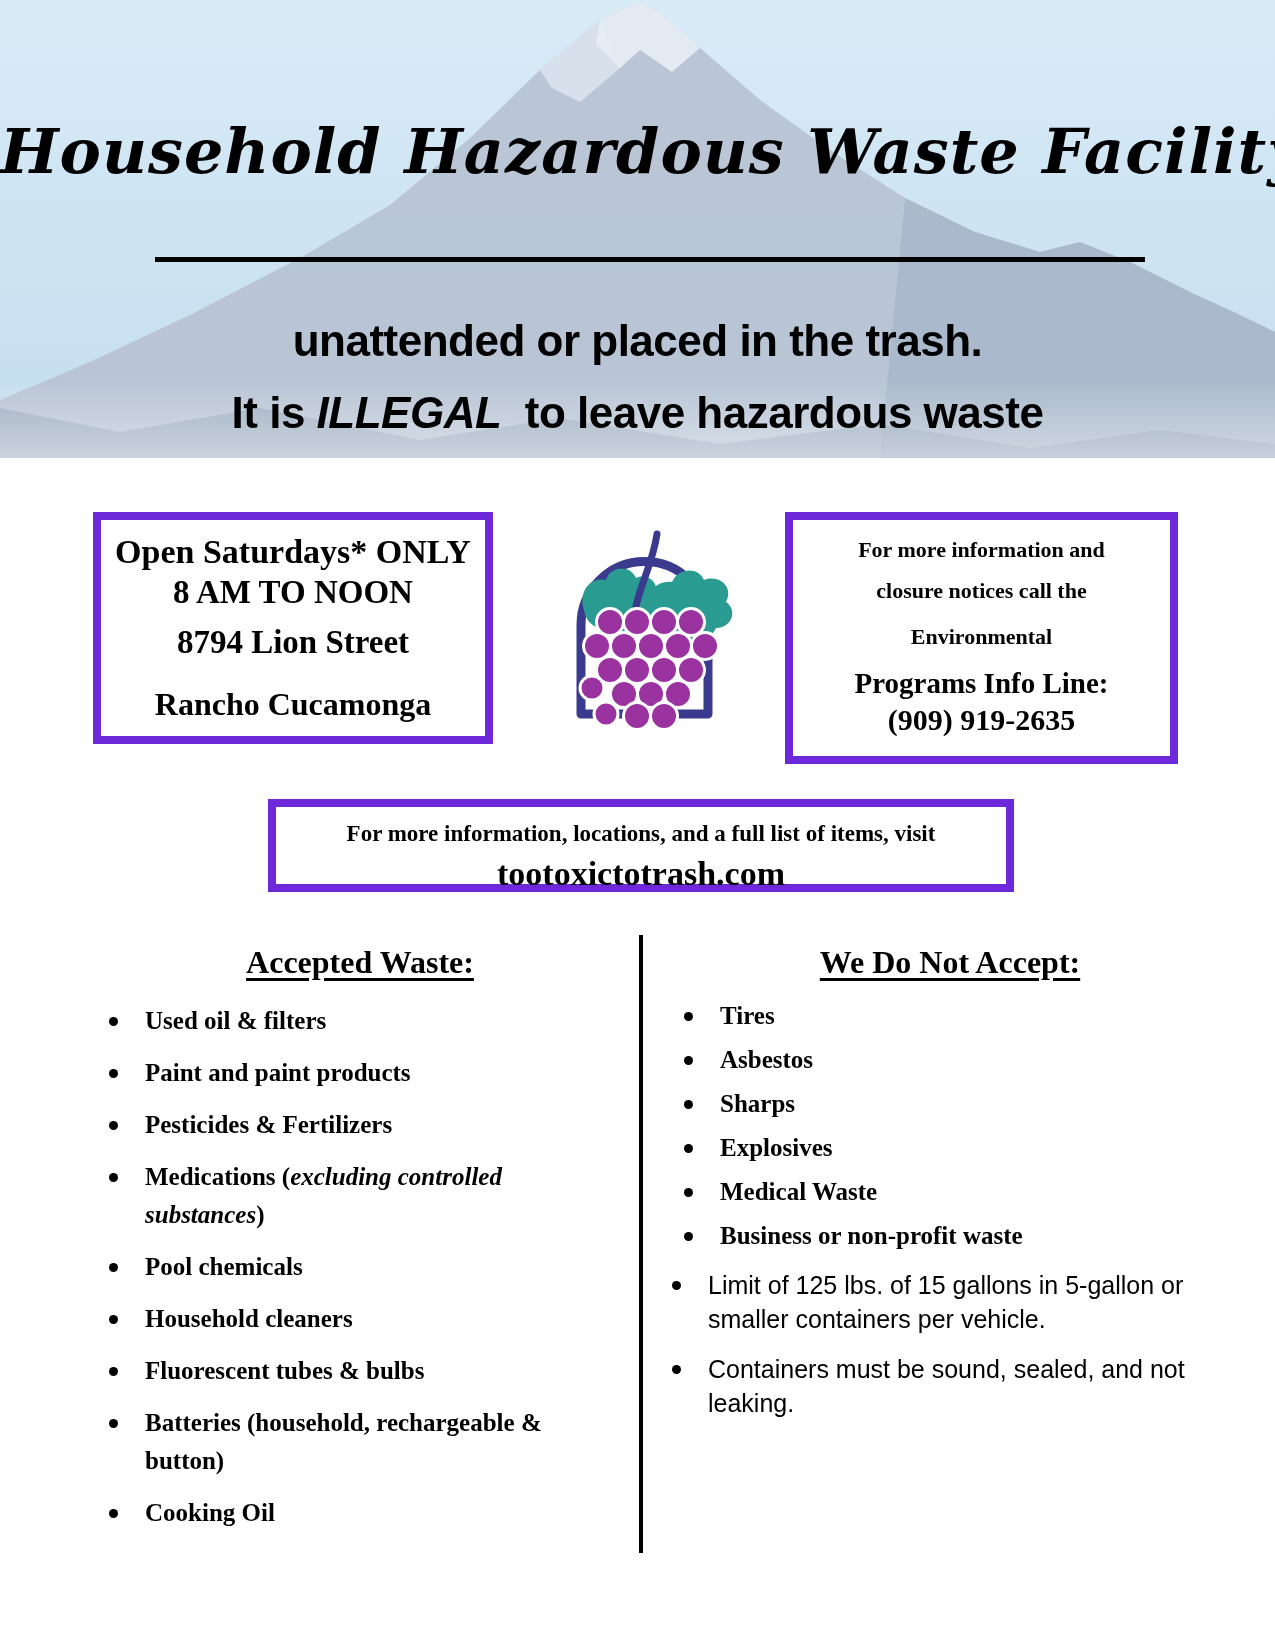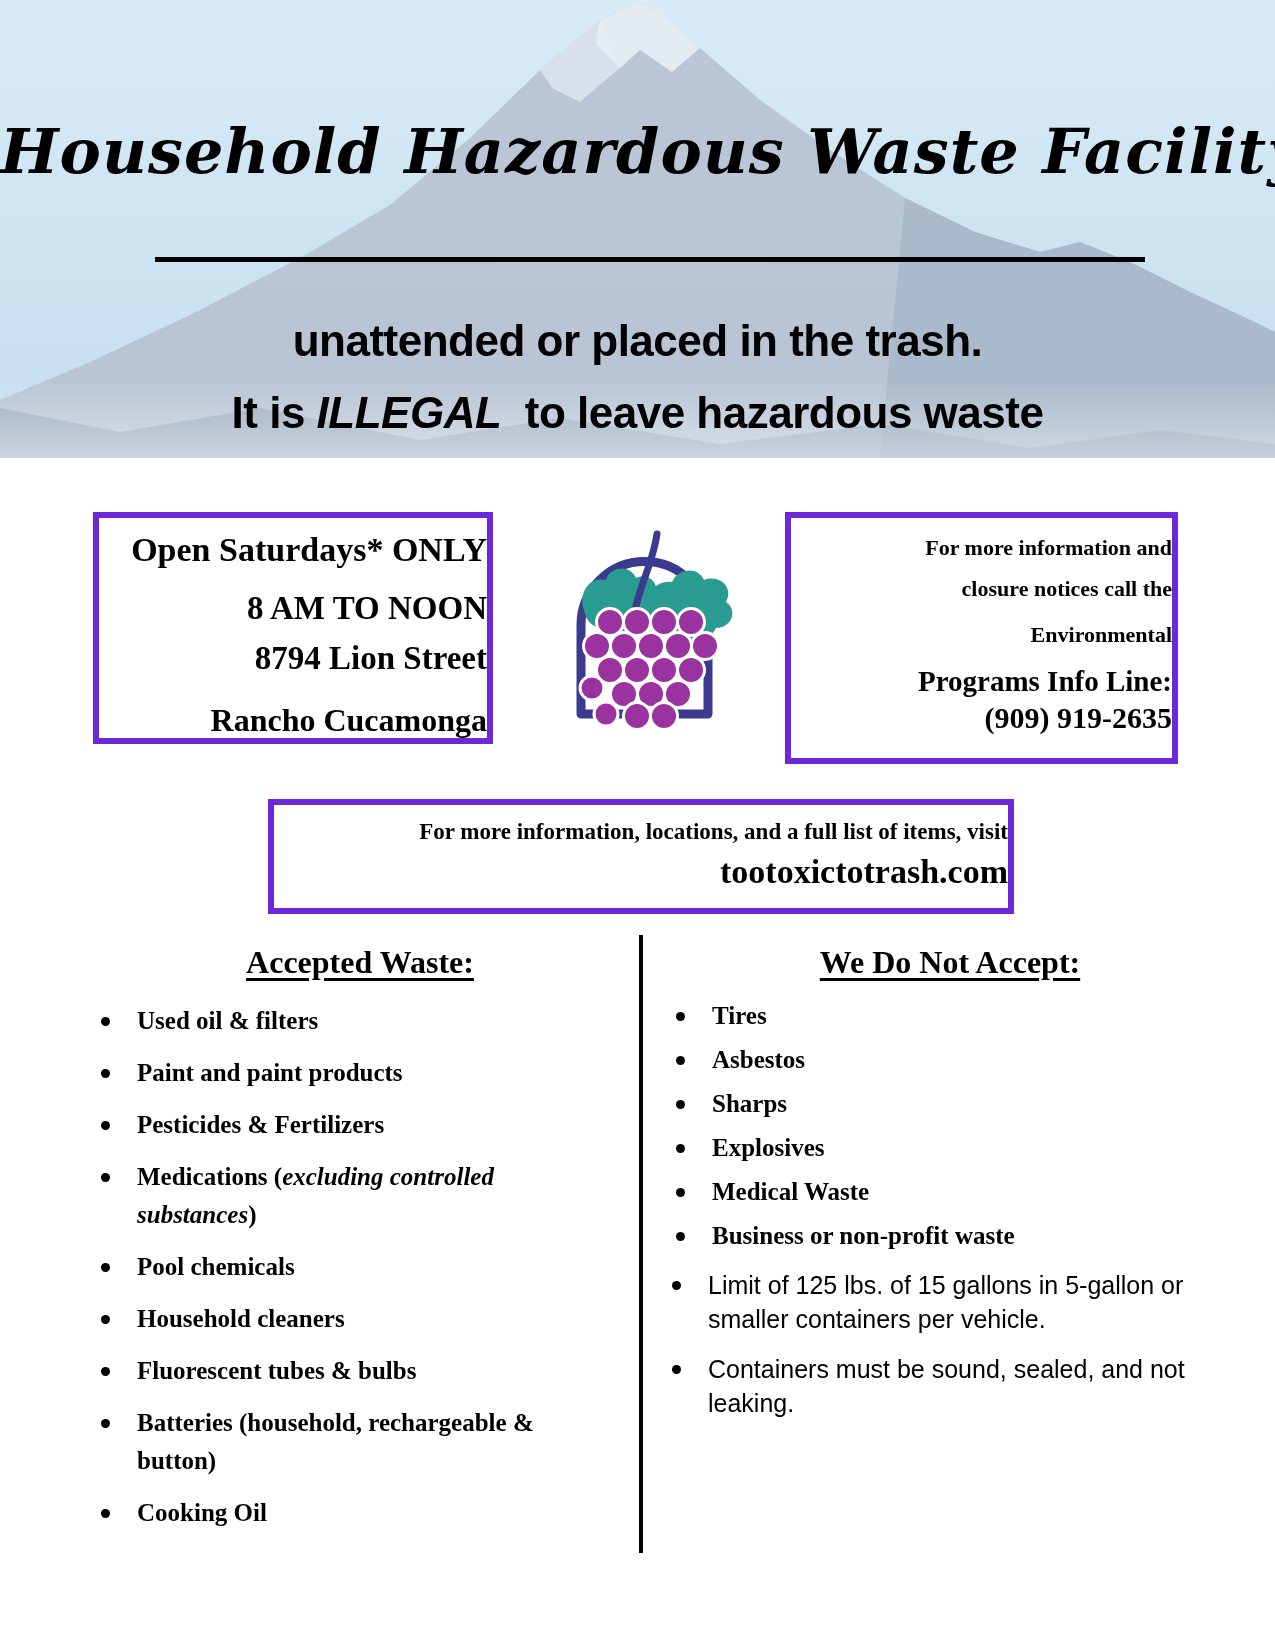--- a/index.html
+++ b/index.html
@@ -19,48 +19,48 @@
   }
   .rule{position:absolute;left:155px;top:257px;width:990px;height:5px;background:#000;}
   .statement{
     position:absolute;left:0;top:305px;width:1275px;text-align:center;
     font-family:"Liberation Sans",sans-serif;font-weight:bold;font-size:44px;
     line-height:72px;letter-spacing:-0.5px;
   }
   .st-line{white-space:pre;}
   .statement .em{font-style:italic;}
   
-  .box{position:absolute;border:6px solid #6d28d9;background:#fff;box-sizing:border-box;text-align:right;font-weight:bold;}
+  .box{position:absolute;border:8px solid #6d28d9;background:#fff;box-sizing:border-box;text-align:center;font-weight:bold;}
   .hours-box{left:93px;top:512px;width:400px;height:232px;}
   .hours-box .l{font-size:33px;line-height:40px;}
   .hours-box .l1{margin-top:12px;font-size:34px;}
-  .hours-box .l2{margin-top:18px;}
+  .hours-box .l2{}
   .hours-box .l3{margin-top:10px;}
   .hours-box .l4{margin-top:22px;font-size:32px;}
   .info-box{left:785px;top:512px;width:393px;height:252px;}
   .info-box .l{font-size:22px;line-height:33px;}
   .info-box .l1{margin-top:13px;}
   .info-box .l2{margin-top:8px;}
   .info-box .l3{margin-top:13px;}
   .info-box .l4{margin-top:14px;font-size:29px;}
   .info-box .l5{margin-top:3px;font-size:30px;}
   .logo{position:absolute;left:540px;top:518px;width:205px;height:212px;}
-  .website-box{left:268px;top:799px;width:746px;height:115px;}
+  .website-box{left:268px;top:799px;width:746px;height:93px;}
   .website-box .l1{margin-top:13px;font-size:23px;line-height:28px;}
   .website-box .l2{margin-top:7px;font-size:34px;line-height:38px;}
   
   .divider-v{position:absolute;left:639px;top:935px;width:4px;height:618px;background:#000;}
   .col{position:absolute;top:942px;}
   .col-left{left:85px;width:550px;}
   .col-right{left:660px;width:580px;}
   .col h2{
     margin:0;font-size:32px;line-height:40px;text-align:center;font-weight:bold;
     text-decoration:underline;text-decoration-thickness:3px;text-underline-offset:5px;
   }
-  ul.blist{list-style:none;margin:4px;padding:0;font-family:Liberation Serif, serif;}
+  ul.blist{list-style:none;margin:12px;padding:0;font-family:Liberation Serif, serif;}
   .col-left ul.blist{margin-top:20px;}
   .col-right ul.blist{margin-top:16px;}
   ul.blist li{display:flex;align-items:flex-start;font-weight:bold;font-size:25px;line-height:38px;}
   .col-left ul.blist li{margin-bottom:14px;}
   .col-right ul.blist li{line-height:36px;margin-bottom:8px;}
   .dot{flex:none;width:9px;height:9px;border-radius:50%;background:#000;margin:15px 0 0 12px;}
   .col-right .dot{margin-top:14px;}
   .txt{margin-left:27px;width:472px;}
   .it{font-style:italic;}
   .tips-title{

